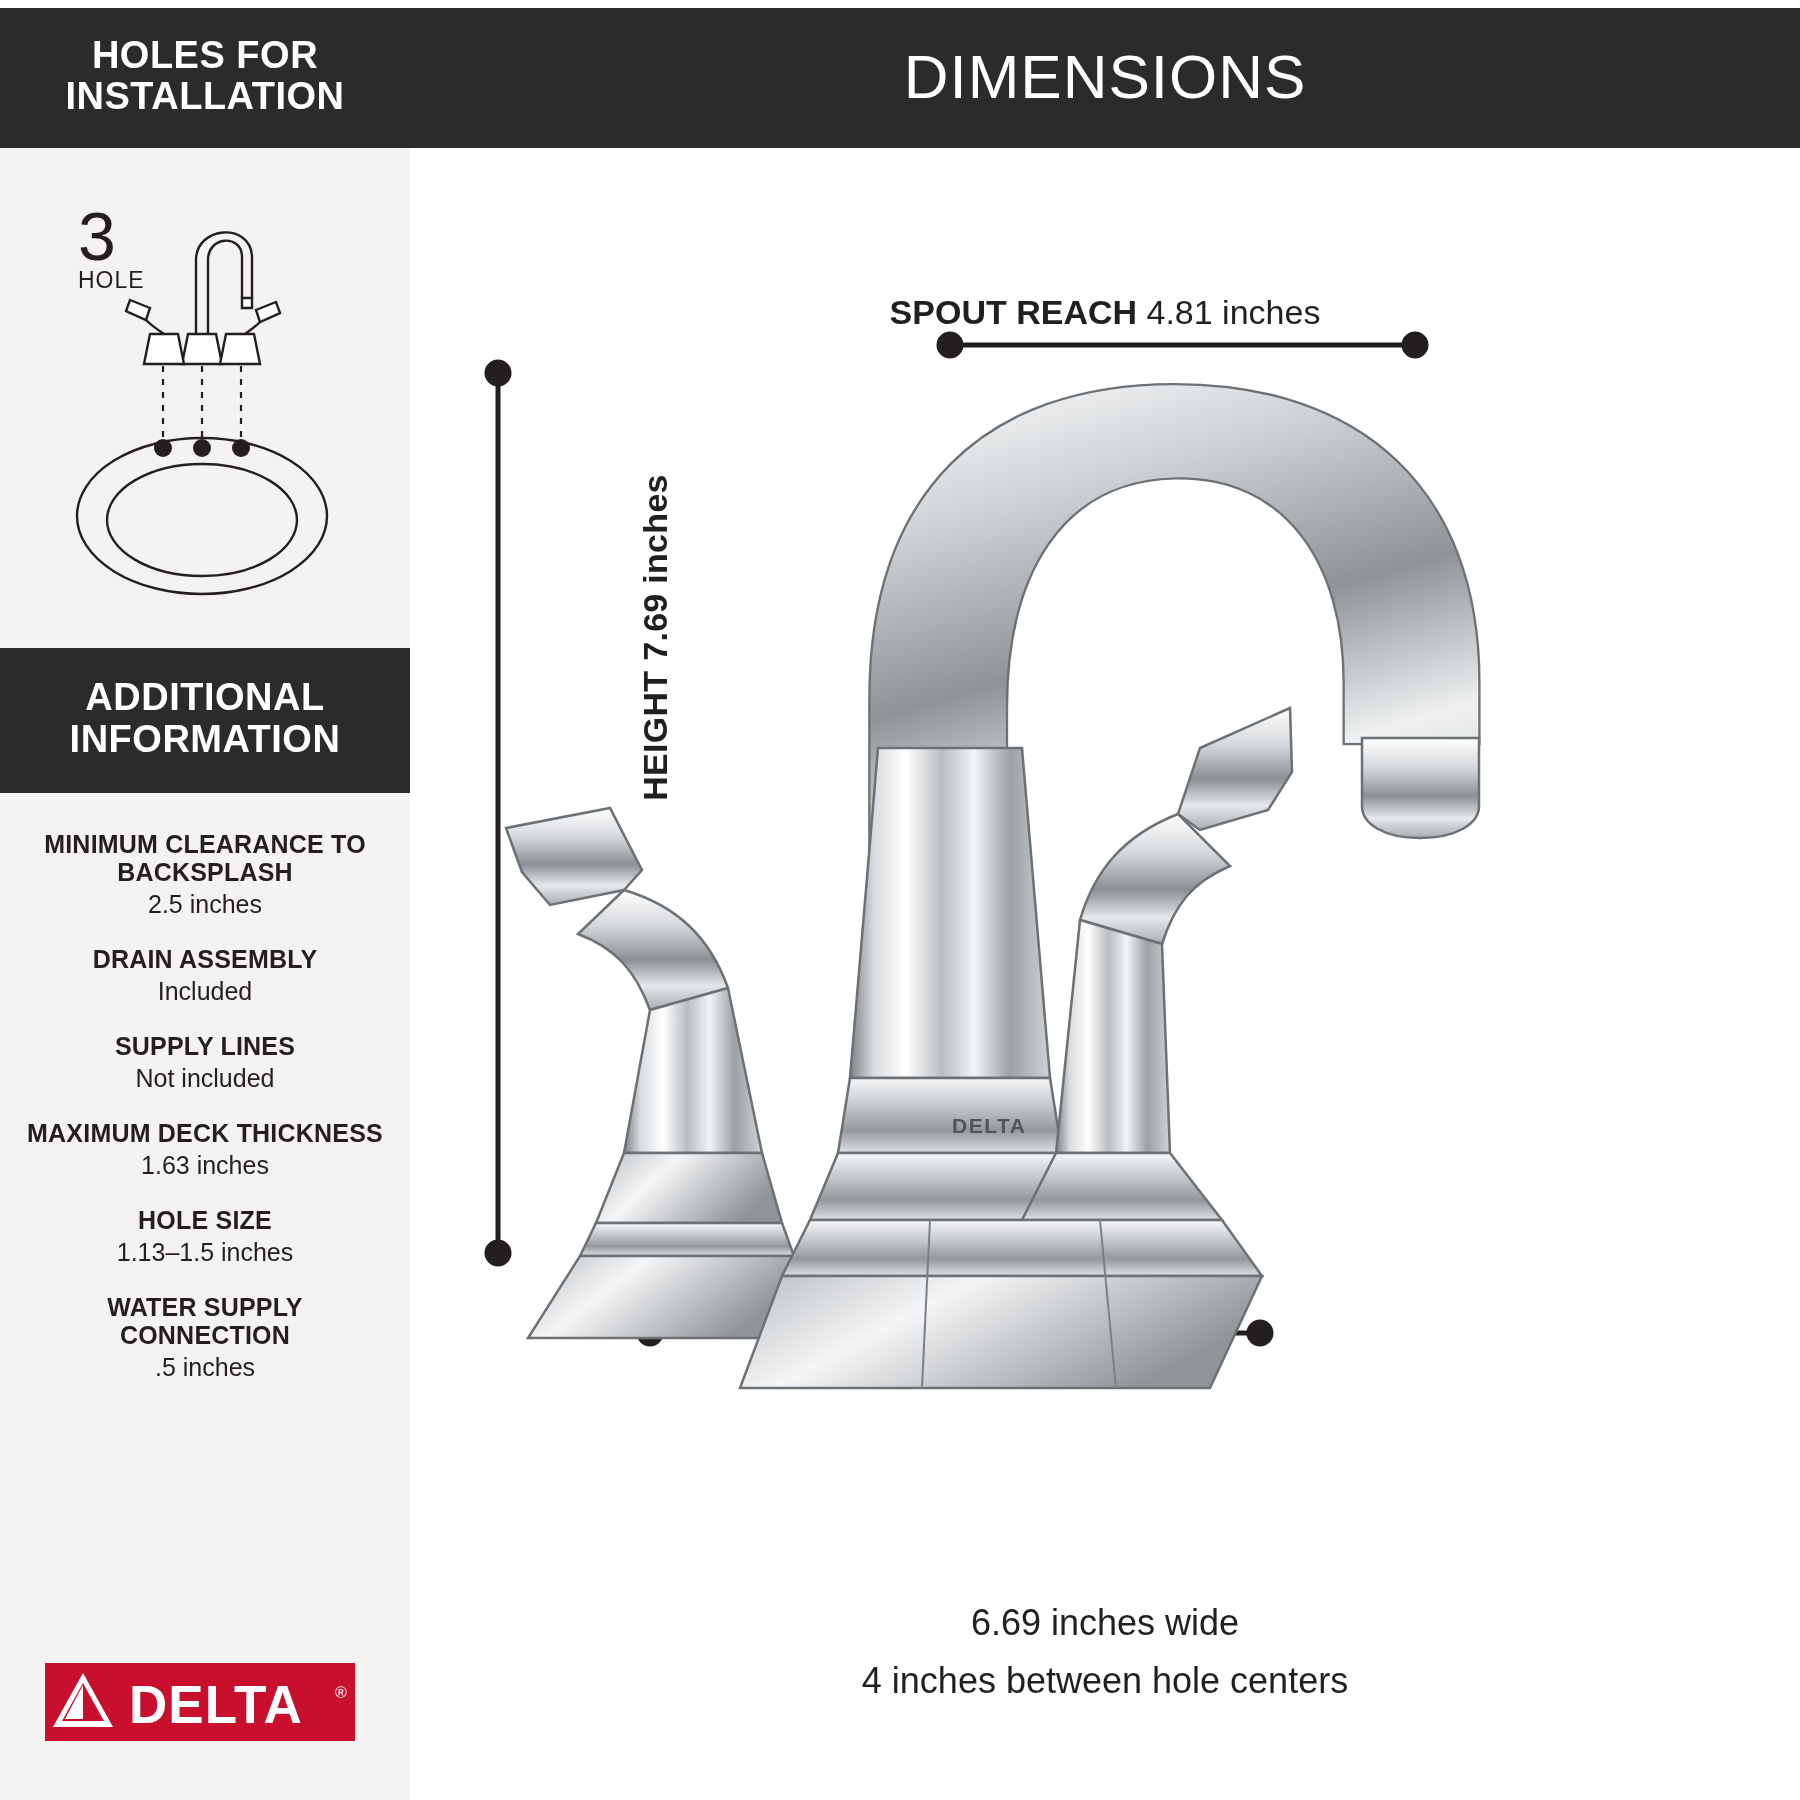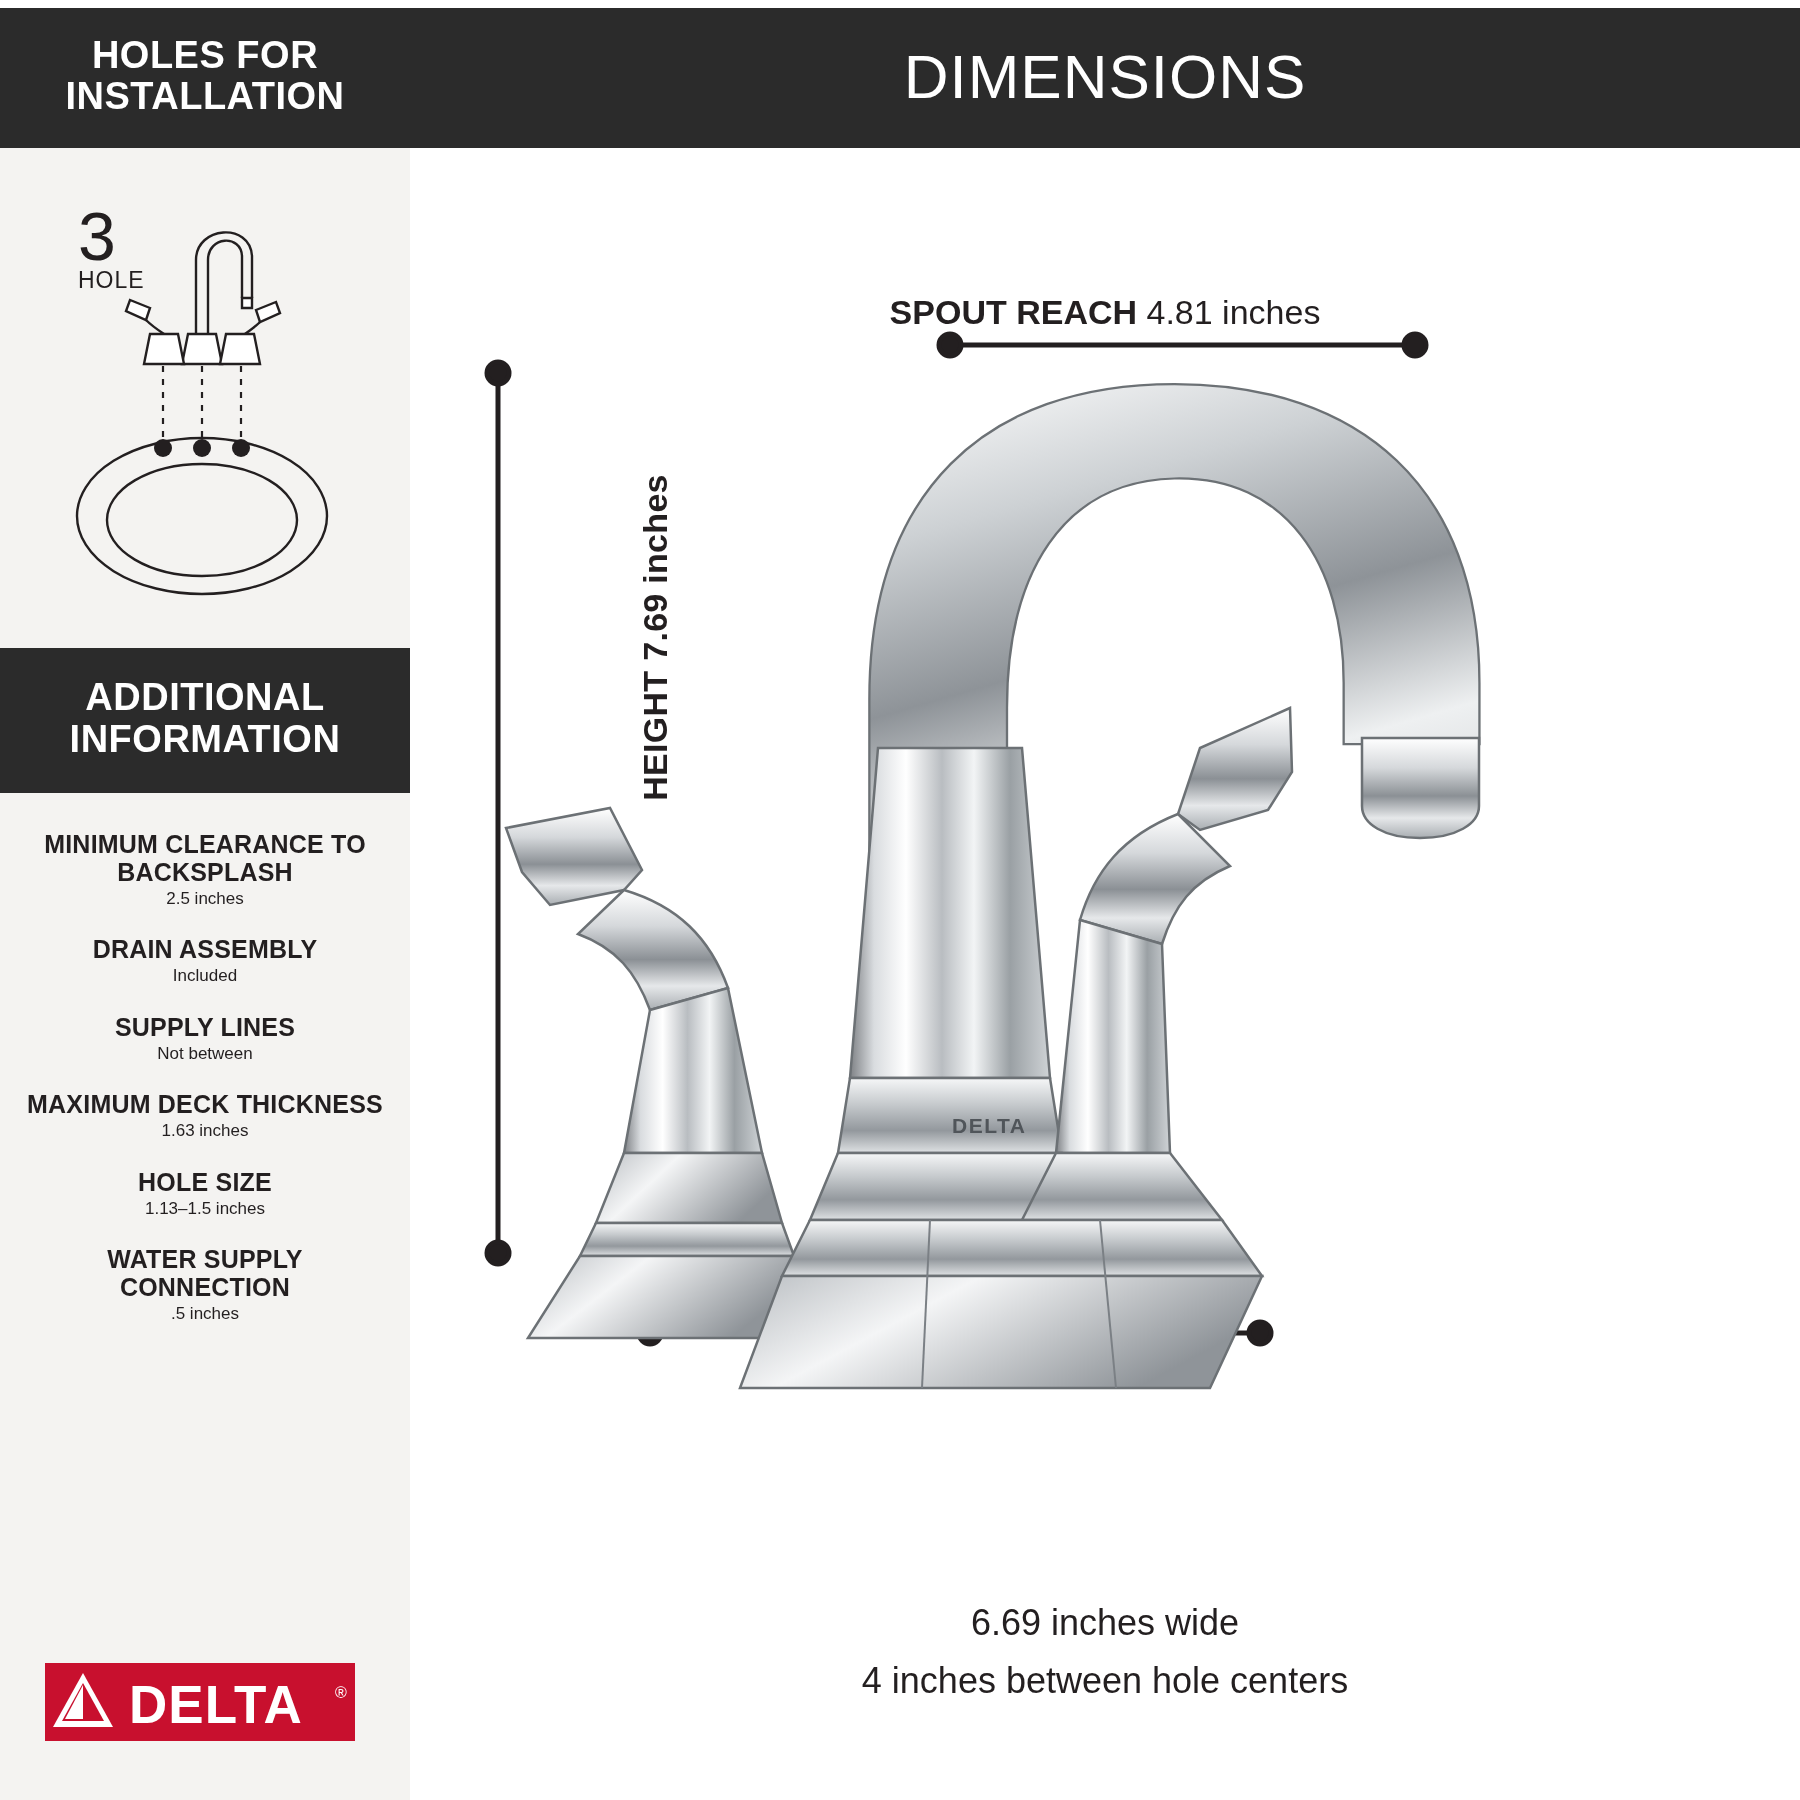--- a/index.html
+++ b/index.html
@@ -91,21 +91,21 @@
     margin-top: 22px;
   }
   .spec .spec-label {
     font-size: 25px;
     font-weight: bold;
     line-height: 1.12;
     text-transform: uppercase;
     letter-spacing: 0.2px;
   }
   .spec .spec-value {
-    font-size: 17px;
+    font-size: 25px;
     font-weight: normal;
     line-height: 1.2;
     margin-top: 3px;
   }
 
   #delta-logo {
     position: absolute;
     left: 45px;
     top: 1655px;
     width: 310px;
@@ -251,21 +251,21 @@
       <div class="spec">
         <div class="spec-label">MINIMUM CLEARANCE TO BACKSPLASH</div>
         <div class="spec-value">2.5 inches</div>
       </div>
       <div class="spec">
         <div class="spec-label">DRAIN ASSEMBLY</div>
         <div class="spec-value">Included</div>
       </div>
       <div class="spec">
         <div class="spec-label">SUPPLY LINES</div>
-        <div class="spec-value">Not between</div>
+        <div class="spec-value">Not included</div>
       </div>
       <div class="spec">
         <div class="spec-label">MAXIMUM DECK THICKNESS</div>
         <div class="spec-value">1.63 inches</div>
       </div>
       <div class="spec">
         <div class="spec-label">HOLE SIZE</div>
         <div class="spec-value">1.13–1.5 inches</div>
       </div>
       <div class="spec">

